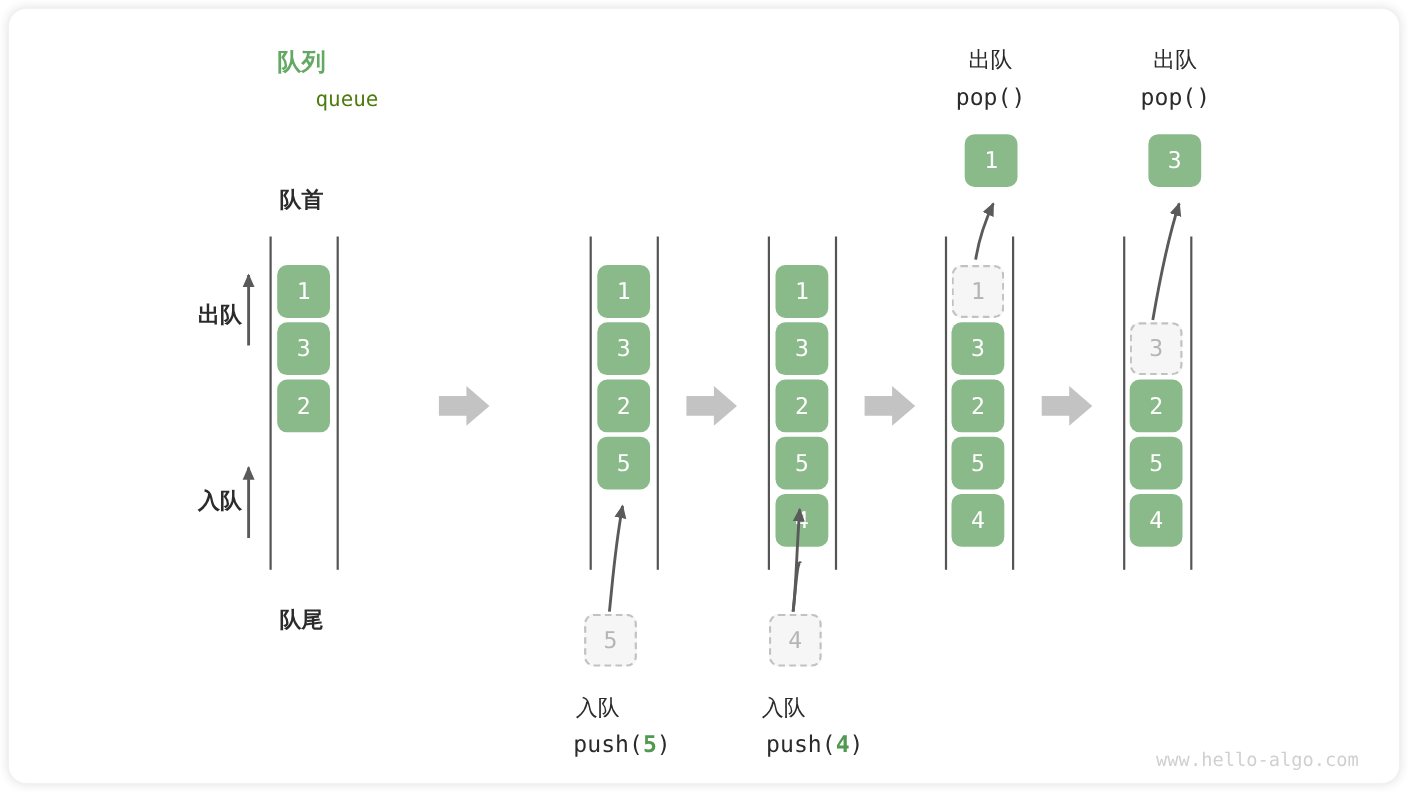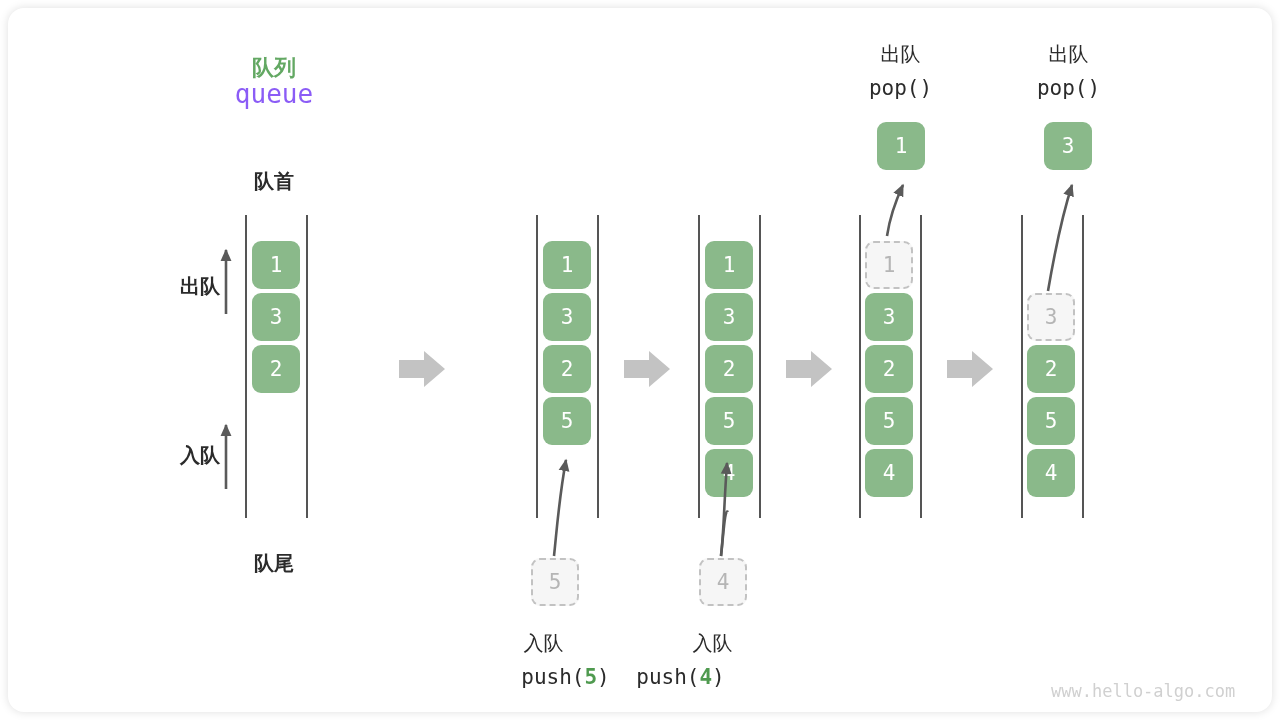--- a/index.html
+++ b/index.html
@@ -32,28 +32,27 @@
     height: 720px;
   }
   
   .title-cn {
     position: absolute;
     font-weight: bold;
     font-size: 22px;
     color: #63a863;
     text-align: center;
     white-space: nowrap;
-    margin-top: 11px;
   }
   .title-en {
     position: absolute;
     font-family: "DejaVu Sans Mono", "Liberation Mono", monospace;
-    font-size: 26px;
-    color: #8b5cf6;
-    text-align: center;
+    font-size: 19px;
+    color: #4d7c0f;
+    text-align: right;
     white-space: nowrap;
   }
   .label-cn {
     position: absolute;
     font-weight: bold;
     font-size: 20px;
     color: #2b2b2b;
     text-align: center;
     white-space: nowrap;
   }
@@ -157,21 +156,21 @@
 
     <div class="cell" style="left:697px; top:233px;">1</div>
     <div class="cell" style="left:697px; top:285px;">3</div>
     <div class="cell" style="left:697px; top:337px;">2</div>
     <div class="cell" style="left:697px; top:389px;">5</div>
     <div class="cell" style="left:697px; top:441px;">4</div>
 
     <div class="cell ghost" style="left:691px; top:550px;">4</div>
 
     <div class="op-cn" style="left:632px; top:622px; width:145px;">入队</div>
-    <div class="op-code" style="left:600px; top:657px; width:145px;">
+    <div class="op-code" style="left:632px; top:657px; width:145px;text-align:right;">
       <span>push(</span><span class="num">4</span><span>)</span>
     </div>
 
     <div class="rail" style="left:851px; top:207px; height:303px;"></div>
     <div class="rail" style="left:912px; top:207px; height:303px;"></div>
 
     <div class="cell ghost" style="left:857px; top:233px;">1</div>
     <div class="cell" style="left:857px; top:285px;">3</div>
     <div class="cell" style="left:857px; top:337px;">2</div>
     <div class="cell" style="left:857px; top:389px;">5</div>

